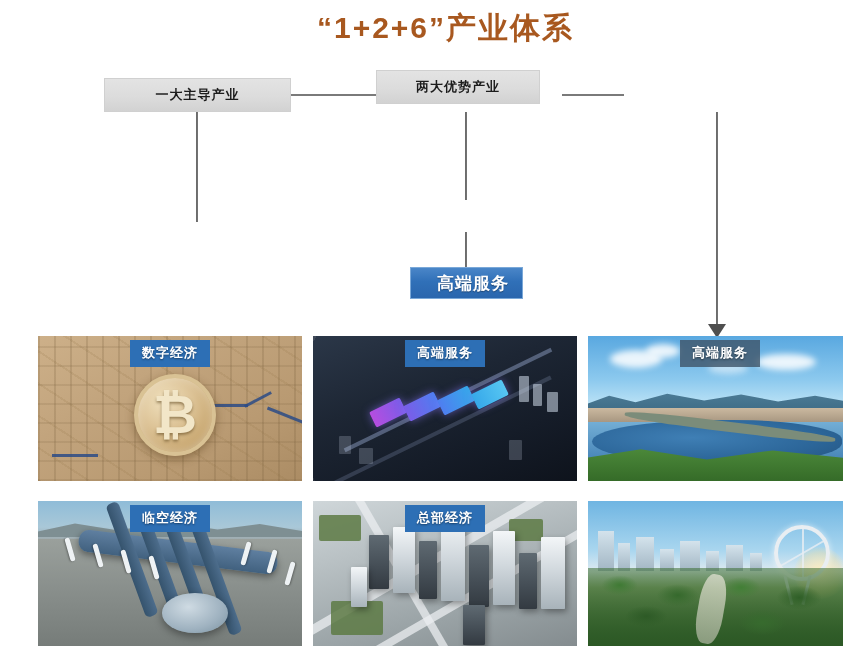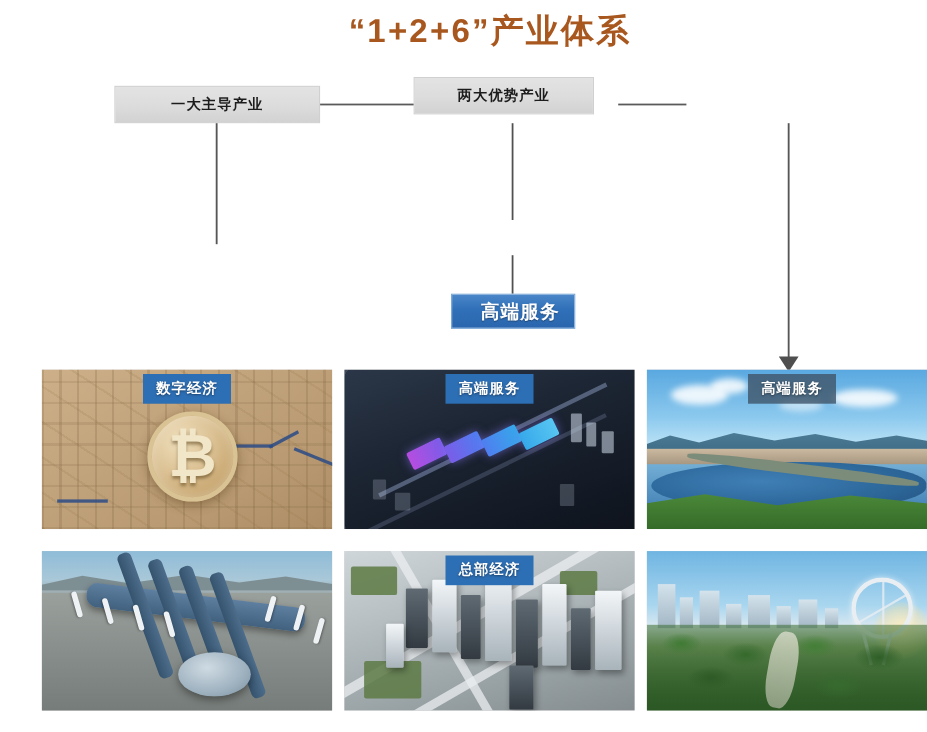--- a/index.html
+++ b/index.html
@@ -350,20 +350,21 @@
       <div class="pier" style="left:118px; top:70px;"></div>
       <div class="hub"></div>
       <div class="plane" style="left:20px;  top:46px; transform:rotate(74deg);"></div>
       <div class="plane" style="left:48px;  top:52px; transform:rotate(74deg);"></div>
       <div class="plane" style="left:76px;  top:58px; transform:rotate(74deg);"></div>
       <div class="plane" style="left:104px; top:64px; transform:rotate(74deg);"></div>
       <div class="plane" style="left:196px; top:50px; transform:rotate(-74deg);"></div>
       <div class="plane" style="left:222px; top:58px; transform:rotate(-74deg);"></div>
       <div class="plane" style="left:240px; top:70px; transform:rotate(-74deg);"></div>
     </div>
+    <div class="tile-label lbl-blue">临空经济</div>
   </div>
 
   <div class="tile" style="left:289px; top:501px;">
     <div class="scene sc-hq">
       <div class="road" style="left:-30px; top:46px; width:330px; height:9px;"></div>
       <div class="road" style="left:-30px; top:104px; width:330px; height:8px;"></div>
       <div class="road" style="left:86px; top:-40px; width:8px; height:230px; transform:rotate(-30deg);"></div>
       <div class="park" style="left:6px;   top:14px; width:42px; height:26px;"></div>
       <div class="park" style="left:18px;  top:100px; width:52px; height:34px;"></div>
       <div class="park" style="left:196px; top:18px; width:34px; height:22px;"></div>

